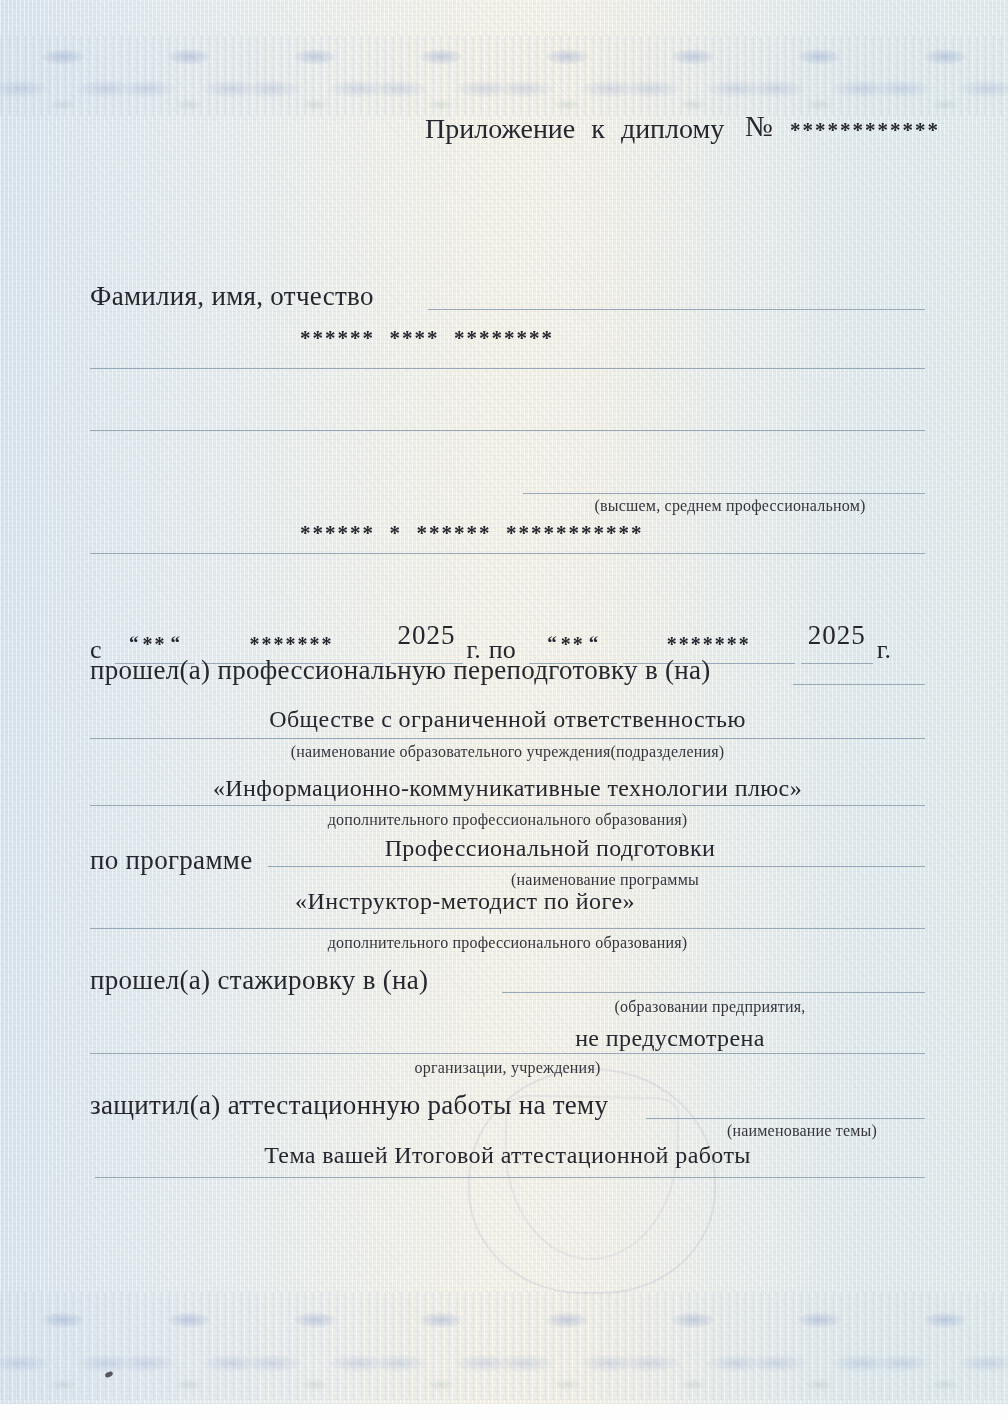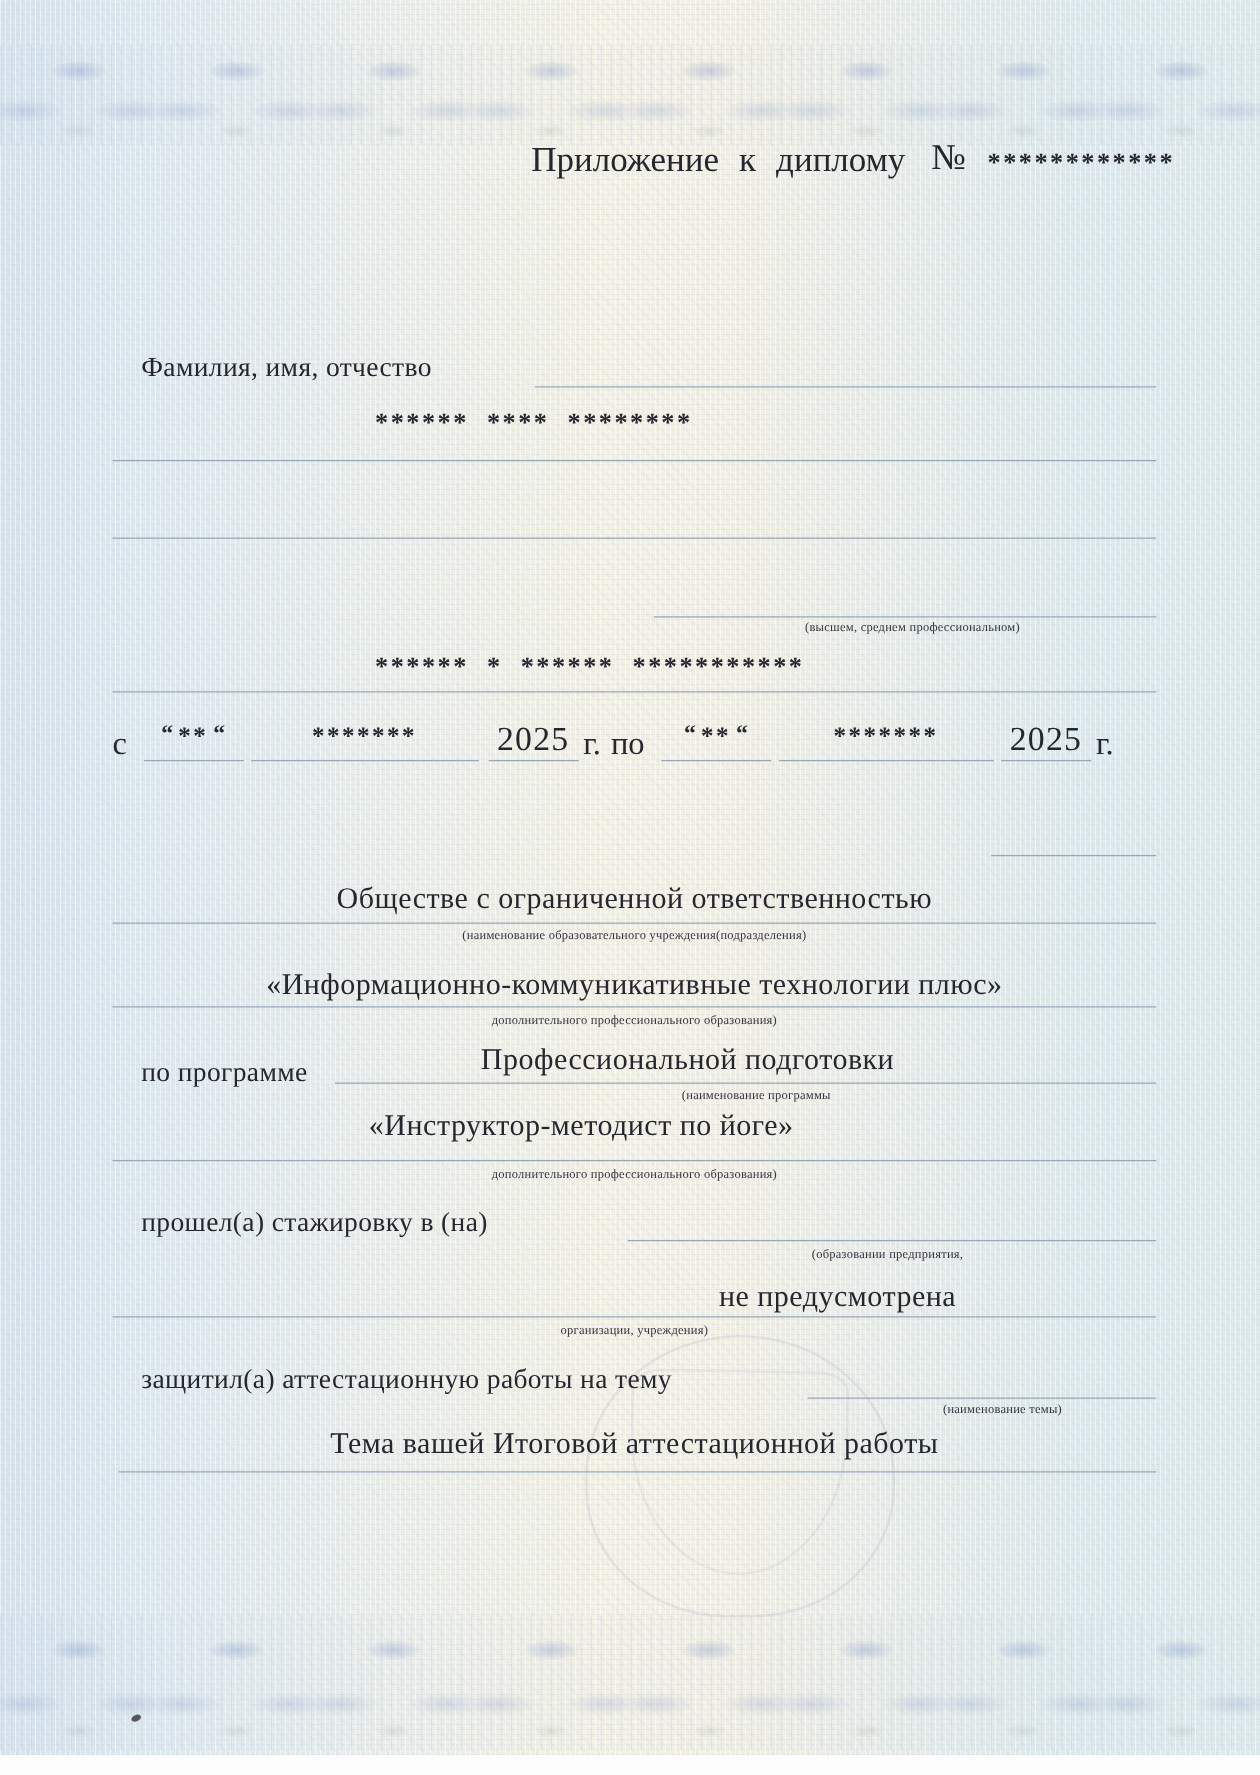--- a/index.html
+++ b/index.html
@@ -43,37 +43,37 @@
   }
   .watermark::after{
     content:"";position:absolute;left:34px;top:26px;width:170px;height:160px;
     border:2px solid rgba(140,130,175,.10);
     border-radius:14% 14% 50% 50% / 10% 10% 70% 70%;
     transform:rotate(1deg);
   }
   .speck{position:absolute;left:105px;top:1372px;width:8px;height:5px;background:#3d3d42;border-radius:50%;transform:rotate(-24deg);opacity:.85;}
 
   .abs{position:absolute;}
-  .lbl{font-size:22px;letter-spacing:.3px;margin-left:23px;}
+  .lbl{font-size:27px;letter-spacing:.3px;}
   .val{font-size:24px;letter-spacing:.4px;}
   .stars{font-size:21px;font-weight:bold;letter-spacing:2px;white-space:pre;}
-  .cap{font-size:10px;color:#35353e;letter-spacing:.2px;}
+  .cap{font-size:16px;color:#35353e;letter-spacing:.2px;}
   .rline{border-top:1px solid #98a8b6;height:0;}
   .center{text-align:center;}
 
   .title-label{font-size:28px;word-spacing:9px;}
   .num-sign{font-size:29px;}
 
   
   .date-row{left:90px;top:578px;width:850px;display:flex;align-items:flex-end;}
   .date-row .dlabel{font-size:26px;line-height:1;padding-bottom:1px;}
   .dfield{border-bottom:1px solid #98a8b6;text-align:center;line-height:1;padding-bottom:9px;}
   .dfield .stars{font-size:20px;}
   .dfield .q{font-size:19px;font-weight:bold;position:relative;top:-2px;}
-  .dfield.year{font-size:27px;font-weight:normal;letter-spacing:1px;padding-bottom:3px;}
+  .dfield.year{font-size:27px;font-weight:normal;letter-spacing:1px;padding-bottom:14px;margin-top:44px;}
 </style>
 </head>
 <body>
 
 <div class="page">
 
   <div class="band band-top"></div>
   <div class="band band-bottom"></div>
   <div class="watermark"></div>
   <div class="speck"></div>
@@ -100,20 +100,21 @@
     <span class="dfield" style="width:182px;margin-left:6px;"><span class="stars">*******</span></span>
     <span class="dfield year" style="width:72px;margin-left:8px;">2025</span>
     <span class="dlabel" style="margin-left:4px;">г.</span>
     <span class="dlabel" style="margin-left:8px;">по</span>
     <span class="dfield" style="width:88px;margin-left:13px;"><span class="q">“</span> <span class="stars">**</span> <span class="q">“</span></span>
     <span class="dfield" style="width:172px;margin-left:6px;"><span class="stars">*******</span></span>
     <span class="dfield year" style="width:72px;margin-left:6px;">2025</span>
     <span class="dlabel" style="margin-left:4px;">г.</span>
   </div>
 
+  <div class="abs lbl" style="left:90px;top:655px;">прошел(а) профессиональную переподготовку в (на)</div>
   <div class="abs rline" style="left:793px;top:684px;width:132px;"></div>
 
   <div class="abs val center" style="left:90px;top:706px;width:835px;">Обществе с ограниченной ответственностью</div>
   <div class="abs rline" style="left:90px;top:738px;width:835px;"></div>
   <div class="abs val center" style="left:90px;top:775px;width:835px;">«Информационно-коммуникативные технологии плюс»</div>
 
   <div class="abs cap center" style="left:90px;top:743px;width:835px;">(наименование образовательного учреждения(подразделения)</div>
   <div class="abs rline" style="left:90px;top:805px;width:835px;"></div>
   <div class="abs cap center" style="left:90px;top:811px;width:835px;">дополнительного профессионального образования)</div>
 

